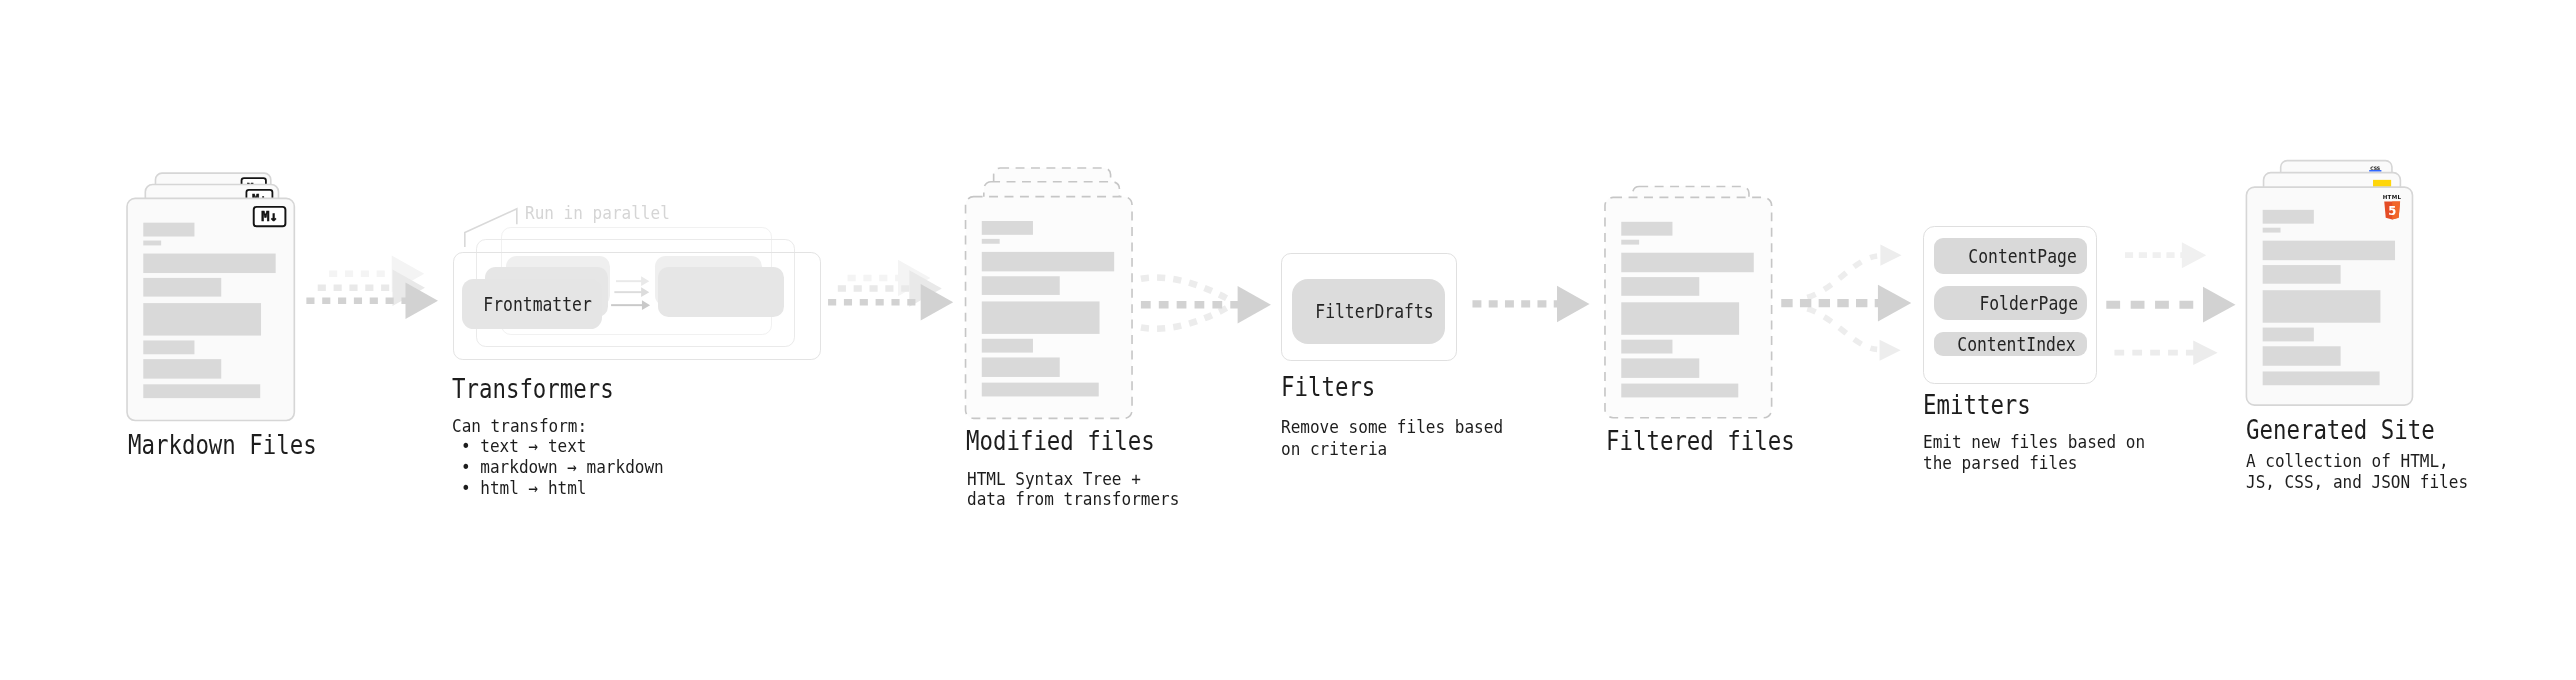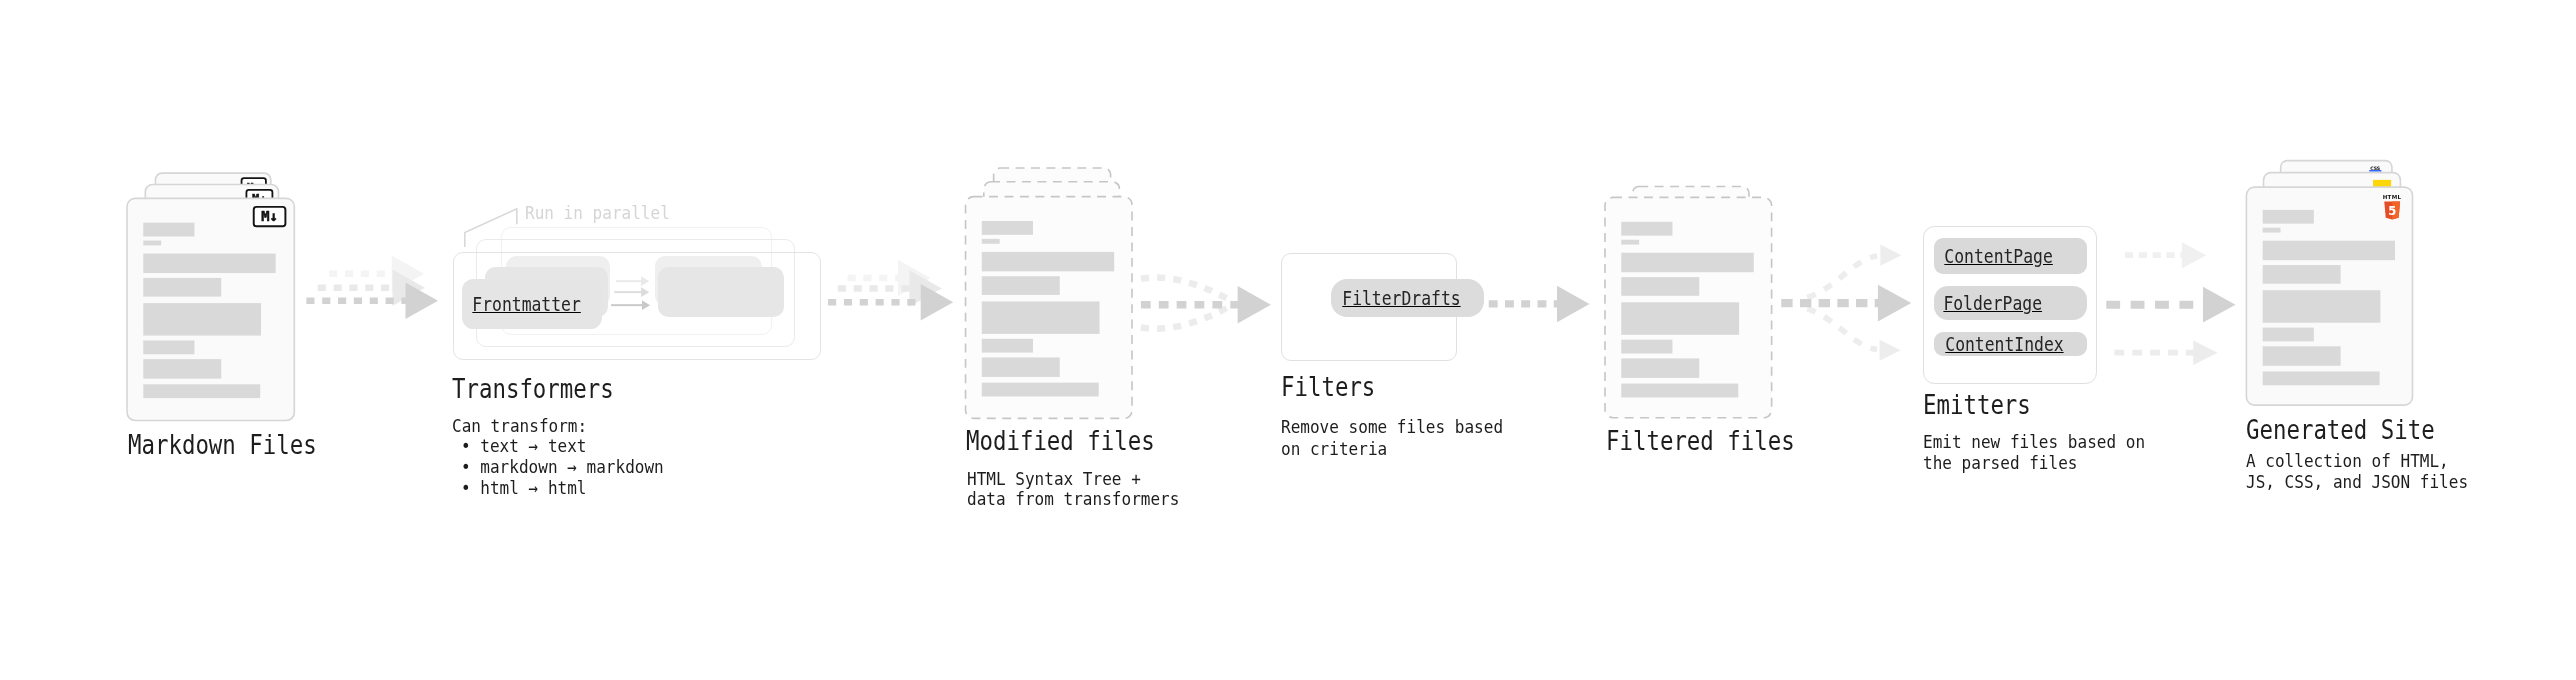--- a/index.html
+++ b/index.html
@@ -6,21 +6,21 @@
   #canvas{position:relative;width:2576px;height:681px;background:#ffffff;overflow:hidden;
           font-family:"DejaVu Sans Mono",monospace;}
   #arrow-layer{position:absolute;left:0;top:0;z-index:1;}
   .node-svg{position:absolute;z-index:2;}
   .t{position:absolute;z-index:3;white-space:pre;color:#1d1d1d;transform-origin:0 0;}
   .h{font-size:26px;transform:scaleX(0.861);}
   .b{font-size:18px;transform:scaleX(0.891);}
   .faint{color:#d5d5d5;}
   .cont{position:absolute;z-index:2;background:transparent;border-style:solid;}
   .filled{background:#ffffff;}
-  .gbox{position:absolute;z-index:2;display:flex;align-items:center;justify-content:flex-start;text-decoration:underline;}
+  .gbox{position:absolute;z-index:2;display:flex;align-items:center;justify-content:flex-end;}
   .gbox span{font-size:19.5px;color:#242424;white-space:pre;transform:scaleX(0.84);transform-origin:50% 50%;}
   .bar{fill:#d9d9d9;}
   .sheet{fill:#fafafa;stroke:#d6d6d6;stroke-width:2;}
   .sheetd{fill:#fcfcfc;stroke:#c6c6c6;stroke-width:2;stroke-dasharray:11 8;}
 </style>
 </head>
 <body>
 
 <div id="canvas">
 
@@ -160,21 +160,21 @@
       <rect class="bar" x="28" y="222.6" width="63" height="17"></rect>
       <rect class="bar" x="28" y="245.6" width="96" height="24"></rect>
       <rect class="bar" x="28" y="276.6" width="144" height="17"></rect>
     </g>
   </svg>
   <div class="t h" style="left:966px;top:426px">Modified files</div>
   <div class="t b" style="left:967px;top:468px">HTML Syntax Tree +</div>
   <div class="t b" style="left:967px;top:488px">data from transformers</div>
 
   <div class="cont filled" style="left:1281px;top:253px;width:174px;height:106px;border:1.6px solid #e0e0e0;border-radius:9.8px"></div>
-  <div class="gbox" style="left:1331px;top:279px;width:153px;height:38px;border-radius:16px;background:#dcdcdc">
+  <div class="gbox" style="left:1292px;top:279px;width:153px;height:65px;border-radius:16px;background:#dcdcdc">
     <span>FilterDrafts</span>
   </div>
   <div class="t h" style="left:1281px;top:372px">Filters</div>
   <div class="t b" style="left:1281px;top:416px">Remove some files based</div>
   <div class="t b" style="left:1281px;top:438px">on criteria</div>
 
   <svg class="node-svg" style="left:1597px;top:175px" width="187" height="252" viewBox="0 0 230 310">
     <rect x="43.9" y="14.1" width="143" height="50" rx="8" class="sheetd" stroke="#cbcbcb"></rect>
     <rect x="9.8" y="27.6" width="205" height="271" rx="10" class="sheetd"></rect>
     <g>

